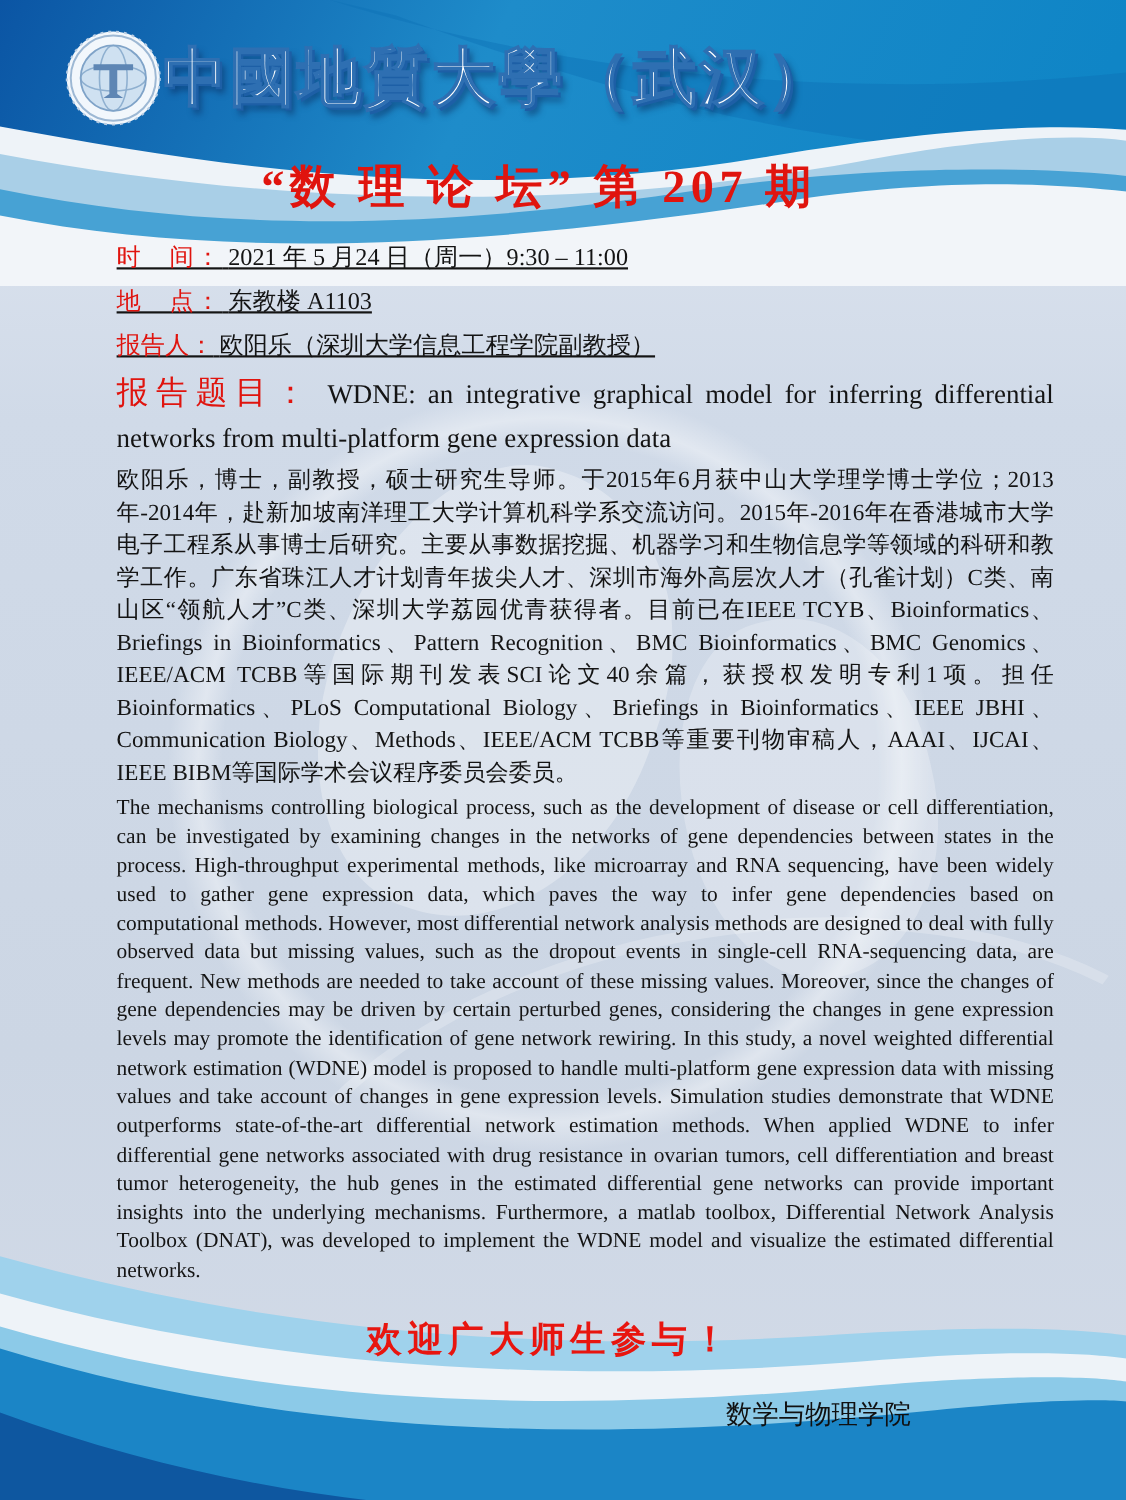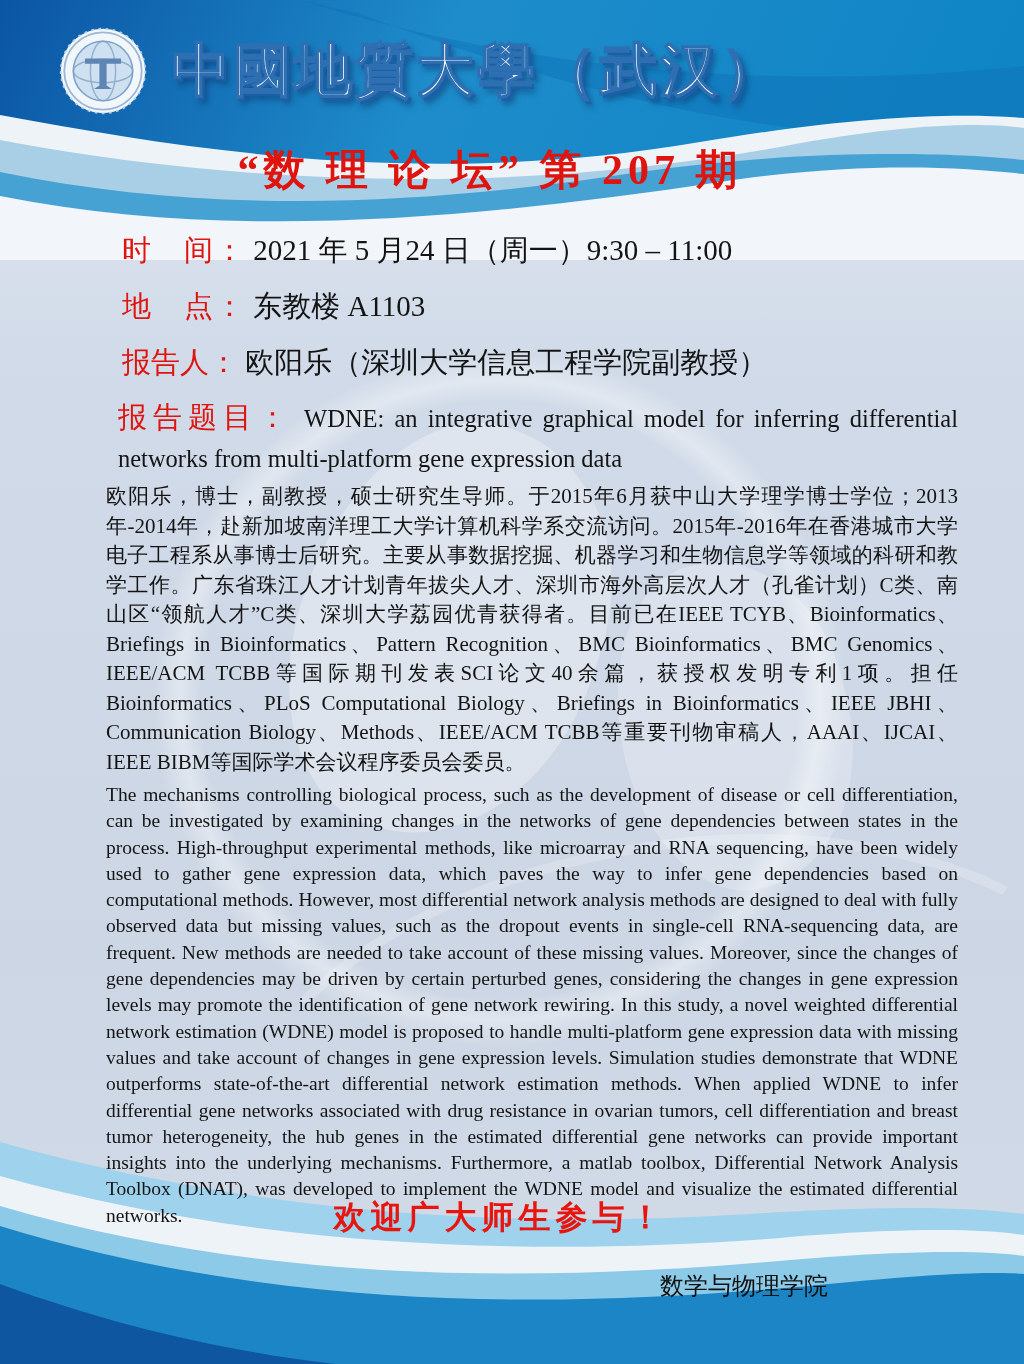--- a/index.html
+++ b/index.html
@@ -5,21 +5,21 @@
   html,body{margin:0;padding:0;background:#888;}
   .poster{
     position:relative;
     width:1024px;height:1364px;
     overflow:hidden;
     font-family:"Liberation Serif","DejaVu Serif",serif;
     background:linear-gradient(180deg,#f2f5f9 0%,#dde4ef 9%,#d0dae8 28%,#ccd6e4 70%,#d3dbe8 100%);
   }
   
   .header-waves{position:absolute;top:0;left:0;width:1024px;height:260px;z-index:2;display:block;}
-  .brand{position:absolute;top:26px;left:58px;display:flex;align-items:center;gap:24px;z-index:3;}
+  .brand{position:absolute;top:26px;left:58px;display:flex;align-items:center;gap:0;z-index:3;}
   .logo{width:90px;height:90px;flex:0 0 auto;}
   .univ-name{
     font-size:58px;font-weight:bold;color:#ffffff;letter-spacing:3px;white-space:nowrap;
     -webkit-text-stroke:1.5px #2e6fb2;
     text-shadow:3px 3px 0 #1d5fa6, 5px 6px 6px rgba(10,40,90,.55);
   }
   .forum-title{
     position:absolute;top:142px;left:0;width:980px;text-align:center;z-index:3;
     font-size:42px;font-weight:600;color:#e0140e;letter-spacing:5px;white-space:nowrap;
   }
@@ -31,24 +31,24 @@
   .watermark-blob{position:absolute;z-index:1;background:rgba(255,255,255,.30);border-radius:48% 52% 55% 45%/55% 45% 52% 48%;}
   .blob-a{top:420px;left:300px;width:300px;height:420px;transform:rotate(18deg);}
   .blob-b{top:560px;left:620px;width:230px;height:330px;transform:rotate(-14deg);opacity:.8;}
   .swoosh{
     position:absolute;top:840px;left:220px;width:900px;height:520px;border-radius:50%;z-index:1;
     border:10px solid rgba(255,255,255,.20);border-color:rgba(255,255,255,.22) transparent transparent transparent;
     transform:rotate(-9deg);
   }
   
   .content{position:absolute;left:106px;top:214px;width:852px;z-index:3;color:#141414;}
-  .info-row{margin:16px;font-size:29px;line-height:40px;}
+  .info-row{margin:0;font-size:22px;line-height:40px;text-decoration:underline;}
   .label{color:#e0140e;}
   .label-spaced{letter-spacing:2px;}
-  .topic-row{margin:4px 0 0 12px;font-size:29px;line-height:38px;text-align:justify;}
+  .topic-row{margin:4px 0 0 0;font-size:29px;line-height:38px;text-align:justify;}
   .topic-en{font-size:24.5px;}
   .section-heading{margin:12px 0 0 0;font-size:31px;line-height:40px;color:#e0140e;letter-spacing:2px;}
   .bio-text{margin:4px 0 0 0;font-size:21px;line-height:29.5px;text-align:justify;}
   .abstract-text{margin:5px 0 0 0;font-size:19.5px;line-height:26.3px;text-align:justify;}
   
   .footer-waves{position:absolute;bottom:0;left:0;width:1024px;height:230px;z-index:2;display:block;}
   .welcome{
     position:absolute;top:1196px;left:0;width:1000px;text-align:center;z-index:4;
     font-size:32px;font-weight:bold;color:#e8150f;letter-spacing:5px;white-space:nowrap;
   }

